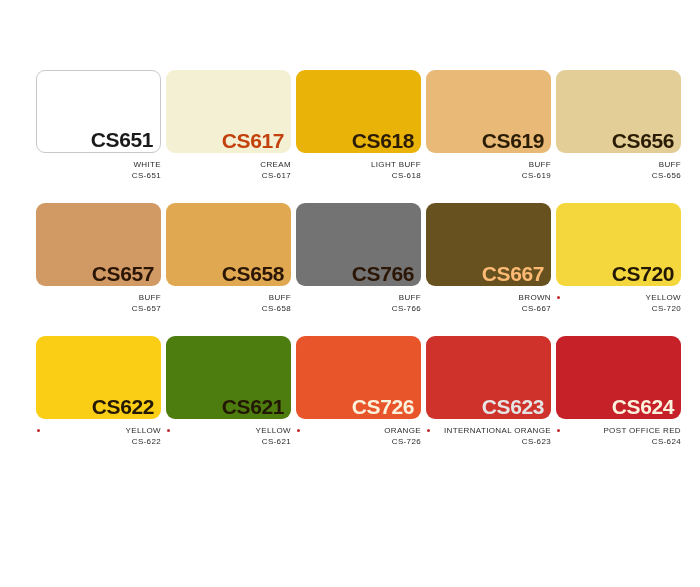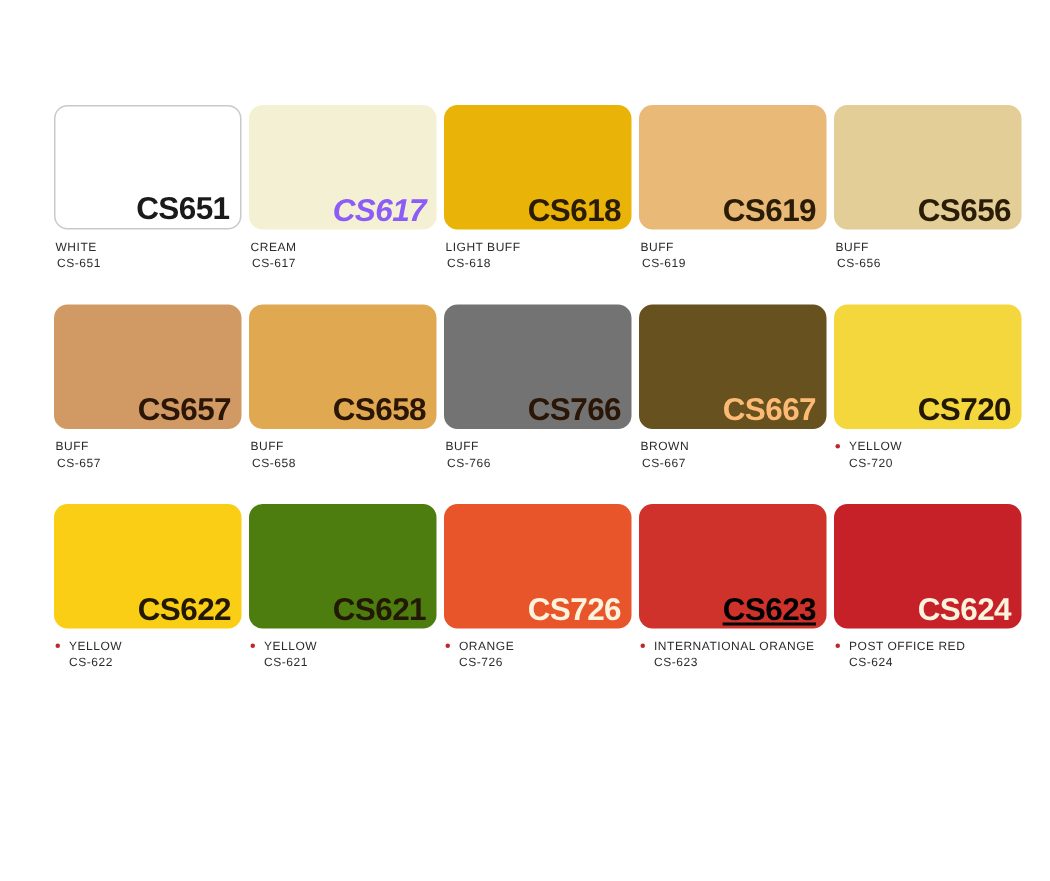--- a/index.html
+++ b/index.html
@@ -21,20 +21,21 @@
     box-sizing: border-box;
     padding: 70px 0 0 0;
   }
 
   .swatch-row {
     display: flex;
     width: 596px;
     padding-left: 36px;
     box-sizing: border-box;
     margin-bottom: 22px;
+    text-align: right;
   }
 
   .swatch-cell {
     width: 125px;
     margin-right: 5px;
     position: relative;
   }
 
   .chip {
     width: 125px;
@@ -115,21 +116,21 @@
         <div class="chip bordered" style="background: rgb(255, 255, 255);">
           <span class="chip-code" style="color: rgb(26, 26, 26);">CS651</span>
         </div>
         <div class="caption">
           <span class="caption-name">WHITE</span>
           <span class="caption-code">CS-651</span>
         </div>
       </div>
       <div class="swatch-cell">
         <div class="chip" style="background: rgb(243, 240, 212);">
-          <span class="chip-code" style="color: #8b5cf6; font-style: italic;">CS617</span>
+          <span class="chip-code" style="color: #c2410c;">CS617</span>
         </div>
         <div class="caption">
           <span class="caption-name">CREAM</span>
           <span class="caption-code">CS-617</span>
         </div>
       </div>
       <div class="swatch-cell">
         <div class="chip" style="background: #eab308;">
           <span class="chip-code" style="color: rgb(43, 29, 5);">CS618</span>
         </div>
@@ -227,21 +228,21 @@
         <div class="chip" style="background: rgb(233, 85, 43);">
           <span class="chip-code" style="color: rgb(251, 243, 221);">CS726</span>
         </div>
         <div class="caption has-mark">
           <span class="caption-name"><span class="mark-dot"></span>ORANGE</span>
           <span class="caption-code">CS-726</span>
         </div>
       </div>
       <div class="swatch-cell">
         <div class="chip" style="background: rgb(206, 50, 42);">
-          <span class="chip-code" style="color: #000000; text-decoration: underline;">CS623</span>
+          <span class="chip-code" style="color: #e5e5e5;">CS623</span>
         </div>
         <div class="caption has-mark">
           <span class="caption-name"><span class="mark-dot"></span>INTERNATIONAL ORANGE</span>
           <span class="caption-code">CS-623</span>
         </div>
       </div>
       <div class="swatch-cell">
         <div class="chip" style="background: rgb(198, 32, 41);">
           <span class="chip-code" style="color: rgb(251, 243, 221);">CS624</span>
         </div>

